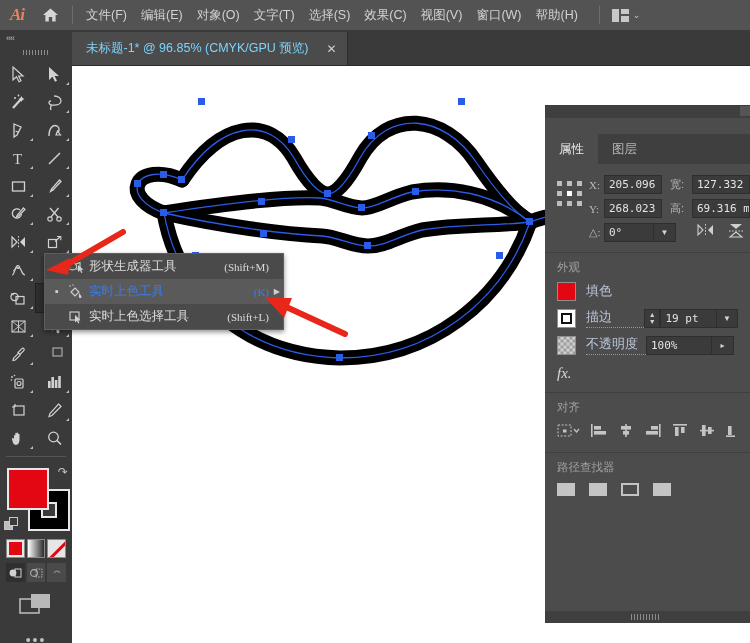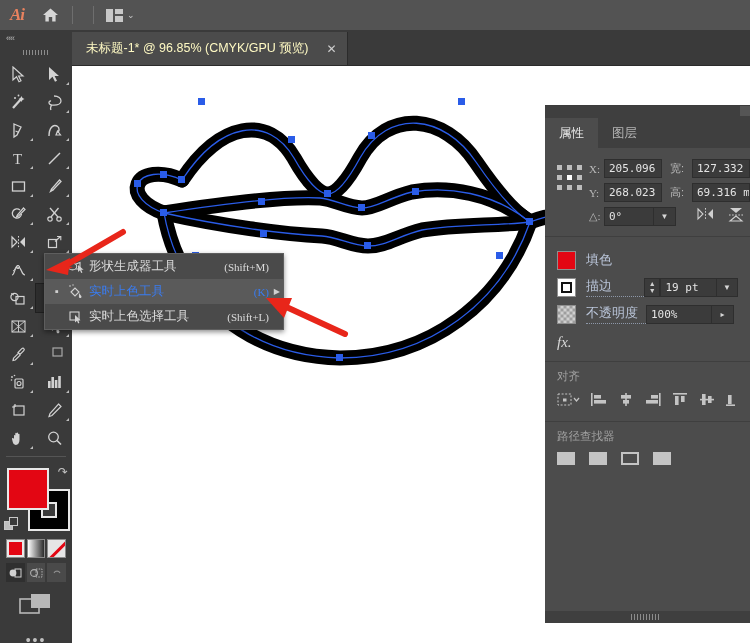--- a/index.html
+++ b/index.html
@@ -39,21 +39,21 @@
   
   .tabbar {
     position: absolute; left: 72px; top: 30px; width: 678px; height: 36px;
     background: #3a3a3a; border-bottom: 1px solid #2b2b2b;
   }
   .doc-tab {
     position: absolute; left: 0; top: 2px; height: 33px;
     background: #4b4b4b; display: flex; align-items: center;
     padding: 0 6px 0 14px; border-right: 1px solid #2b2b2b;
   }
-  .doc-tab-title { color: #fef9c3; font-size: 12.5px; white-space: nowrap; }
+  .doc-tab-title { color: #7dd3fc; font-size: 12.5px; white-space: nowrap; }
   .doc-tab-close { color: #cfcfcf; font-size: 12px; margin-left: 14px; padding: 0 4px; }
 
   
   .tool-collapse {
     position: absolute; left: 0; top: 30px; width: 72px; height: 16px;
     background: #3a3a3a; color: #b9b9b9; font-size: 9px;
     display: flex; align-items: center; padding-left: 6px; letter-spacing: -1px;
   }
   .tool-grip {
     position: absolute; left: 0; top: 46px; width: 72px; height: 12px;
@@ -155,21 +155,21 @@
 
   
   .annot { position: absolute; z-index: 60; pointer-events: none; }
 
   
   .panel {
     position: absolute; left: 545px; top: 105px; width: 205px; height: 518px;
     background: #4c4c4c; border-top: 1px solid #3c3c3c; z-index: 30;
   }
   .panel-topbar { height: 12px; background: #3f3f3f; }
-  .panel-tabs { display: flex; height: 30px; background: #3f3f3f; }
+  .panel-tabs { display: flex; height: 30px; background: #3f3f3f; margin-top: 16px; }
   .panel-tab {
     padding: 0 14px; height: 30px; display: flex; align-items: center;
     color: #b4b4b4; font-size: 12.5px;
   }
   .panel-tab.active { background: #4c4c4c; color: #e8e8e8; }
   .panel-body { height: 476px; overflow: hidden; position: relative; }
   .sec { border-bottom: 1px solid #3f3f3f; padding: 7px 12px 10px 12px; }
   .sec-title { color: #a0a0a0; font-size: 11.5px; margin-bottom: 4px; }
   .tf-grid { display: flex; align-items: flex-start; gap: 6px; margin-top: 4px; }
   .ref-point {
@@ -244,20 +244,31 @@
 <div id="app">
 
   <div class="menubar">
     <div class="ai-logo">Ai</div>
     <div class="home-icon">
       <svg width="17" height="16" viewBox="0 0 17 16">
           <path d="M8.5 1.5 L16 8 H13.6 V14.5 H10.2 V10 H6.8 V14.5 H3.4 V8 H1 Z" fill="#d6d6d6"></path>
         </svg>
     </div>
     <div class="menu-sep"></div>
+    <div class="menu-items">
+      <div class="menu-item">文件(F)</div>
+      <div class="menu-item">编辑(E)</div>
+      <div class="menu-item">对象(O)</div>
+      <div class="menu-item">文字(T)</div>
+      <div class="menu-item">选择(S)</div>
+      <div class="menu-item">效果(C)</div>
+      <div class="menu-item">视图(V)</div>
+      <div class="menu-item">窗口(W)</div>
+      <div class="menu-item">帮助(H)</div>
+    </div>
     <div class="menu-sep" style="margin-left:14px"></div>
     <div class="ws-switch">
       <div class="ws-grid">
           <i></i>
           <i></i>
           <i></i>
         </div>
       <div class="chev-down">⌄</div>
     </div>
   </div>
@@ -705,20 +716,21 @@
                       <path d="M2 14 L14 14 L8 9 Z" fill="none" stroke="#cfcfcf" stroke-width="1.1"></path>
                     </svg>
                 </span>
               </span>
             </div>
           </div>
         </div>
       </div>
 
       <div class="sec">
+        <div class="sec-title">外观</div>
 
         <div class="ap-row">
           <span class="ap-sw" id="ap-fill" style="background: rgb(227, 6, 19);"></span>
           <span class="ap-lab plain">填色</span>
         </div>
 
         <div class="ap-row">
           <span class="ap-sw stroke-sw">
               <i></i>
             </span>

